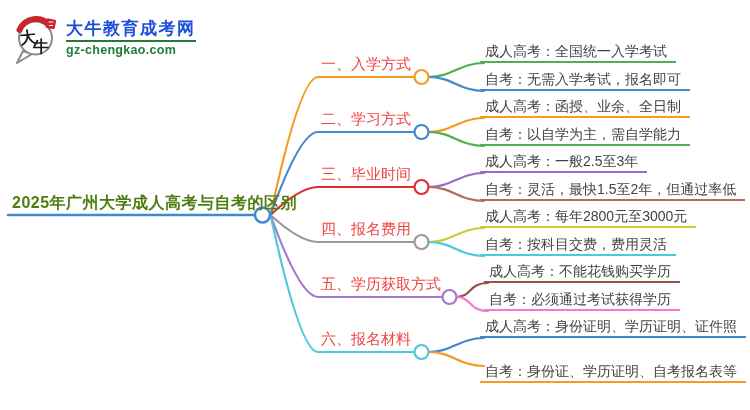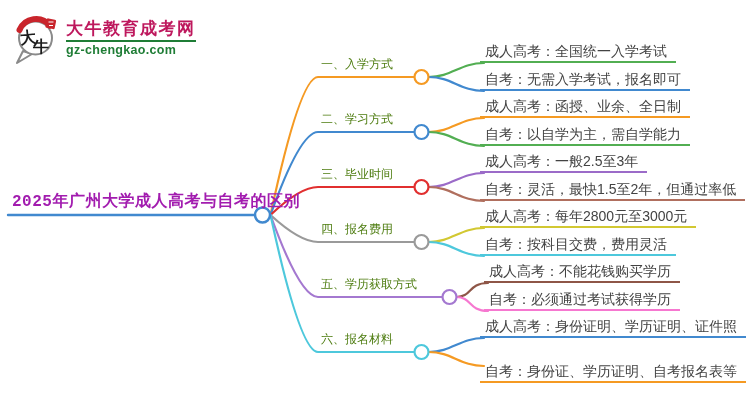--- a/index.html
+++ b/index.html
@@ -6,24 +6,24 @@
   html,body { background:#ffffff; }
   body { font-family:"Liberation Sans", sans-serif; }
   #canvas {
     position:relative; width:750px; height:410px;
     background:#ffffff; overflow:hidden;
   }
   #mindmap-svg { position:absolute; left:0; top:0; }
   .txt { position:absolute; white-space:nowrap; color:#3f3f3f; }
   .main-topic {
     left:12px; top:192px; font-size:16px; line-height:21px;
-    font-weight:600; color:#a21caf; letter-spacing:0.5px;font-family:Liberation Mono, monospace;
+    font-weight:600; color:#4d7c0f; letter-spacing:0.5px;
   }
   .branch-label {
-    font-size:12px; line-height:20px; color:#4d7c0f; left:321px;
+    font-size:15px; line-height:20px; color:#ef4444; left:321px;
   }
   .branch-label.wide { left:321px; }
   .sub-item {
     left:480px; font-size:14px; line-height:19px;
     border-bottom:2px solid #999; padding:0 9px 0 5px; color:#434343;
   }
   .sub-item.b5 { left:484px; }
   
   .logo { position:absolute; left:13px; top:10px; display:flex; align-items:center; }
   .logo-text { margin-left:7px; }
@@ -81,21 +81,21 @@
     <svg width="46" height="56" viewBox="0 0 46 56">
       <path d="M10 41 L4 53 L19 44 Z" fill="#ffffff" stroke="#8a8a8a" stroke-width="2" stroke-linejoin="round"></path>
       <circle cx="22.5" cy="28" r="16.5" fill="#ffffff" stroke="#8a8a8a" stroke-width="2"></circle>
       <path d="M6.5 20 A18 18 0 0 1 37 15.5" stroke-width="6" stroke-linecap="round" fill="none" style="stroke: rgb(201, 37, 44);"></path>
       <rect x="33" y="9" width="9.5" height="9.5" rx="1.5" transform="rotate(12 37.75 13.75)" style="fill: rgb(201, 37, 44);"></rect>
       <path d="M35.5 12 h5 M36 15.5 h4" stroke="#ffffff" stroke-width="1"></path>
       <text x="7" y="33" font-size="16" font-weight="bold" fill="#1c1c1c" font-family="'Liberation Serif', serif" transform="rotate(-6 14 28)">大</text>
       <text x="20" y="42" font-size="16" font-weight="bold" fill="#1c1c1c" font-family="'Liberation Serif', serif">牛</text>
     </svg>
     <div class="logo-text">
-      <div class="site-name" style="color: #be185d;">大牛教育成考网</div>
+      <div class="site-name" style="color: #1d4ed8;">大牛教育成考网</div>
       <div class="site-rule" style="background-color: rgb(31, 125, 54);"></div>
       <div class="site-url" style="color: rgb(31, 125, 54);">gz-chengkao.com</div>
     </div>
   </div>
 
   <div class="txt main-topic">2025年广州大学成人高考与自考的区别</div>
 
   <div class="txt branch-label" style="top:54px">一、入学方式</div>
   <div class="txt branch-label" style="top:109px">二、学习方式</div>
   <div class="txt branch-label" style="top:164px">三、毕业时间</div>

